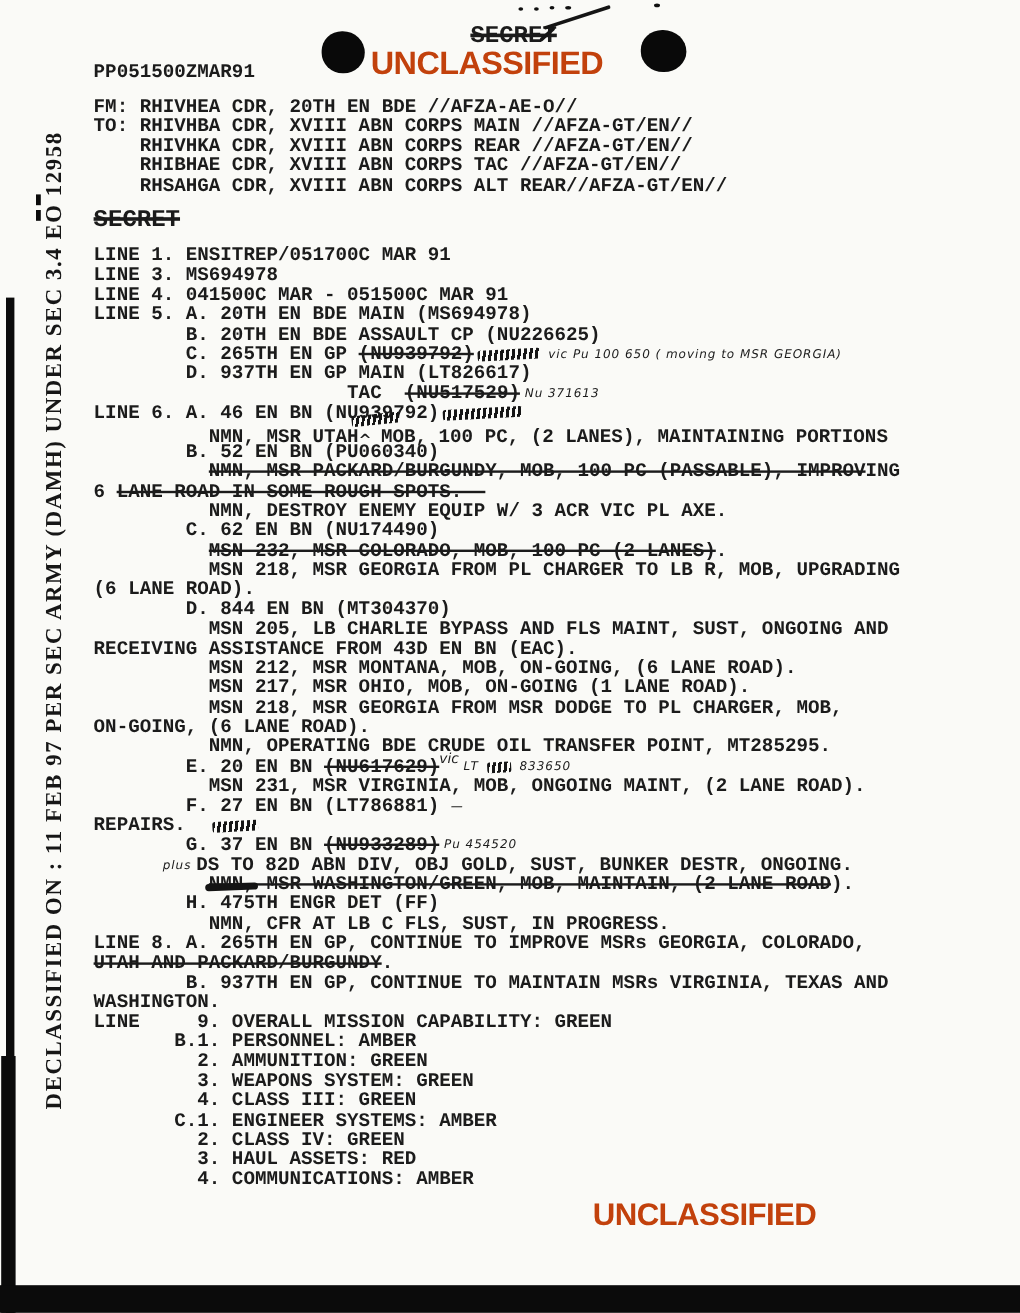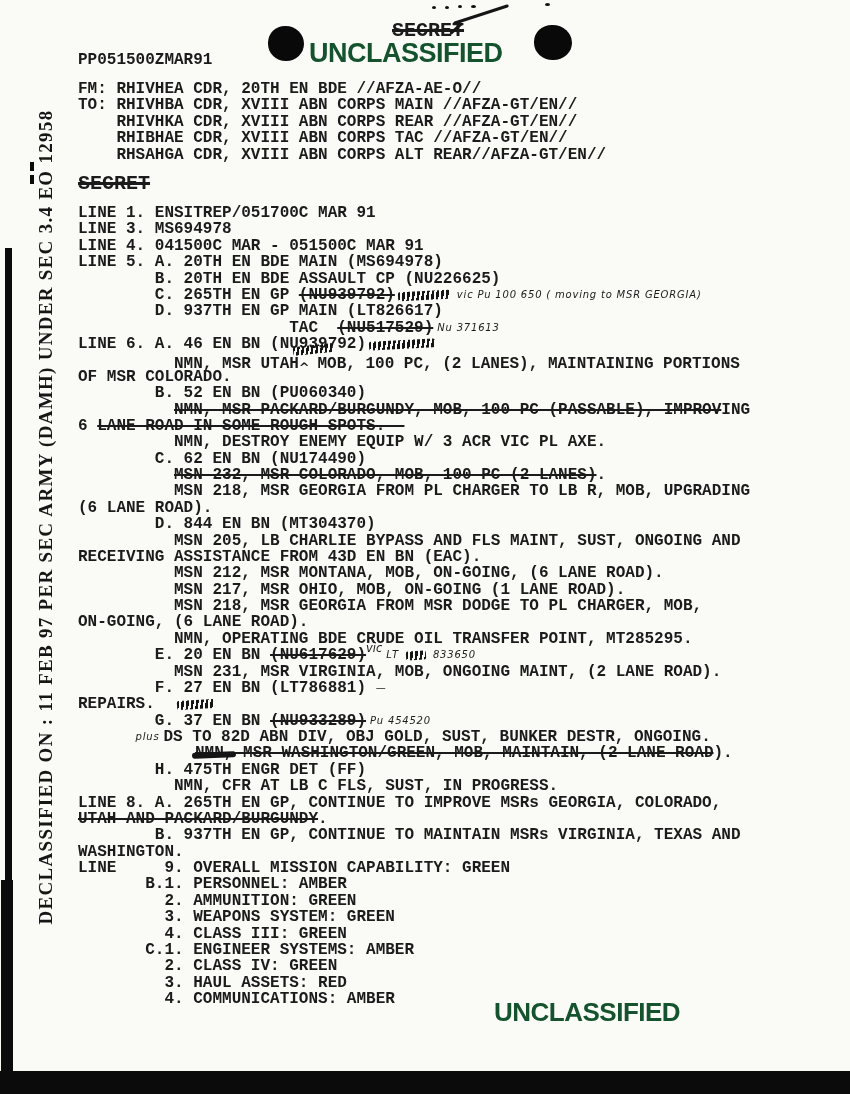--- a/index.html
+++ b/index.html
@@ -6,33 +6,33 @@
   body{
     width:850px;height:1094px;position:relative;overflow:hidden;
     background:#fafaf7;color:#1b1b1b;
     font-family:"Liberation Mono",monospace;
   }
   
   .block{position:absolute;left:78px;}
   .ln{white-space:pre;height:16.38px;line-height:16.38px;font-size:16px;font-weight:bold;letter-spacing:0;}
   .t{}
   .ts{text-decoration:line-through;text-decoration-thickness:2.2px;}
-  .blot{position:relative;display:inline-block;text-decoration:line-through;text-decoration-thickness:2px;margin-left:21px;}
+  .blot{position:relative;display:inline-block;text-decoration:line-through;text-decoration-thickness:2px;}
   .blot::after{content:"";position:absolute;left:-3px;right:-3px;top:42%;height:6px;background:#141414;transform:rotate(-2deg);border-radius:3px;}
   .h{font-family:"DejaVu Sans",sans-serif;font-style:italic;font-weight:normal;font-size:10px;letter-spacing:0.8px;position:relative;top:-1px;}
   .hsup{font-family:"DejaVu Sans",sans-serif;font-style:italic;font-weight:normal;font-size:11.5px;position:relative;top:-7px;margin-top:24px;}
   .scrib{display:inline-block;height:9px;margin:0 3px;border-radius:2px;vertical-align:baseline;
     background:repeating-linear-gradient(100deg,#151515 0 2.6px,rgba(0,0,0,0) 2.6px 4.8px);
     transform:translateY(1px) rotate(-3deg);}
   .ins{position:relative;display:inline-block;width:9px;height:1em;}
   .ins .sc{position:absolute;left:-6px;top:-7px;width:40px;height:9px;transform:rotate(-6deg);border-radius:2px;
     background:repeating-linear-gradient(105deg,#151515 0 2.4px,rgba(0,0,0,0) 2.4px 4.6px);}
   .ins .cr{position:absolute;left:0;top:8px;font:bold 13px "DejaVu Sans",sans-serif;font-style:normal;}
   
-  .stamp{position:absolute;font-family:"Liberation Sans",sans-serif;font-weight:700;color:#14532d;letter-spacing:-0.5px;}
+  .stamp{position:absolute;font-family:"Liberation Sans",sans-serif;font-weight:700;color:#c2410c;letter-spacing:-0.5px;}
   .secret{position:absolute;font-family:"Liberation Mono",monospace;font-weight:bold;font-size:20px;
     text-decoration:line-through;text-decoration-thickness:2.6px;}
   
   .vtext{position:absolute;left:46px;top:517px;transform:translate(-50%,-50%) rotate(-90deg);
     white-space:nowrap;font-family:"Liberation Serif",serif;font-weight:bold;font-size:19px;
     letter-spacing:1.3px;color:#161616;}
   
   .dot{position:absolute;background:#090909;border-radius:48% 52% 50% 50%;}
   .rule{position:absolute;background:#0b0b0b;}
   .slash{position:absolute;background:#151515;border-radius:2px;}
@@ -79,21 +79,20 @@
     <div class="ln"><span class="t">LINE 1. ENSITREP/051700C MAR 91</span></div>
     <div class="ln"><span class="t">LINE 3. MS694978</span></div>
     <div class="ln"><span class="t">LINE 4. 041500C MAR - 051500C MAR 91</span></div>
     <div class="ln"><span class="t">LINE 5. A. 20TH EN BDE MAIN (MS694978)</span></div>
     <div class="ln"><span class="t">        B. 20TH EN BDE ASSAULT CP (NU226625)</span></div>
     <div class="ln"><span class="t">        C. 265TH EN GP </span><span class="ts">(NU939792)</span><span class="scrib" style="width: 52px;"></span><span class="h"> vic Pu 100 650 ( moving to MSR GEORGIA)</span></div>
     <div class="ln"><span class="t">        D. 937TH EN GP MAIN (LT826617)</span></div>
     <div class="ln"><span class="t">                      TAC  </span><span class="ts">(NU517529)</span><span class="h"> Nu 371613</span></div>
     <div class="ln"><span class="t">LINE 6. A. 46 EN BN (NU939792)</span><span class="scrib" style="width: 66px;"></span></div>
     <div class="ln"><span class="t">          NMN, MSR UTAH</span><span class="ins"><span class="sc" style="width: 40px;"></span><span class="cr">^</span></span><span class="t"> MOB, 100 PC, (2 LANES), MAINTAINING PORTIONS</span></div>
-    <div class="ln"><span class="t">OF MSR COLORADO.</span></div>
     <div class="ln"><span class="t">        B. 52 EN BN (PU060340)</span></div>
     <div class="ln"><span class="t">          </span><span class="ts">NMN, MSR PACKARD/BURGUNDY, MOB, 100 PC (PASSABLE), IMPROV</span><span class="t">ING</span></div>
     <div class="ln"><span class="t">6 </span><span class="ts">LANE ROAD IN SOME ROUGH SPOTS.  </span></div>
     <div class="ln"><span class="t">          NMN, DESTROY ENEMY EQUIP W/ 3 ACR VIC PL AXE.</span></div>
     <div class="ln"><span class="t">        C. 62 EN BN (NU174490)</span></div>
     <div class="ln"><span class="t">          </span><span class="ts">MSN 232, MSR COLORADO, MOB, 100 PC (2 LANES)</span><span class="t">.</span></div>
     <div class="ln"><span class="t">          MSN 218, MSR GEORGIA FROM PL CHARGER TO LB R, MOB, UPGRADING</span></div>
     <div class="ln"><span class="t">(6 LANE ROAD).</span></div>
     <div class="ln"><span class="t">        D. 844 EN BN (MT304370)</span></div>
     <div class="ln"><span class="t">          MSN 205, LB CHARLIE BYPASS AND FLS MAINT, SUST, ONGOING AND</span></div>

